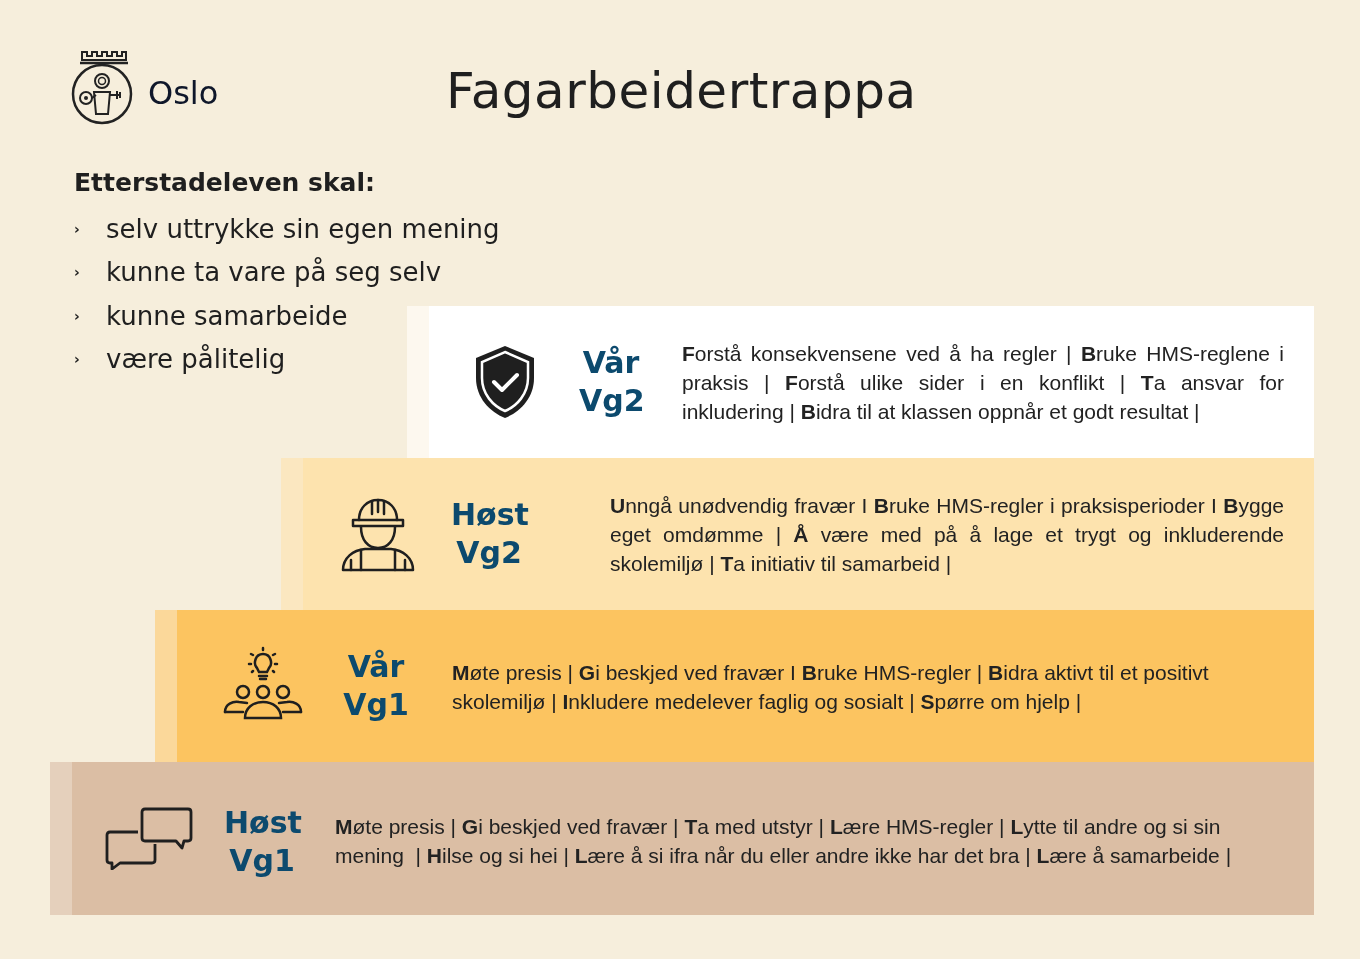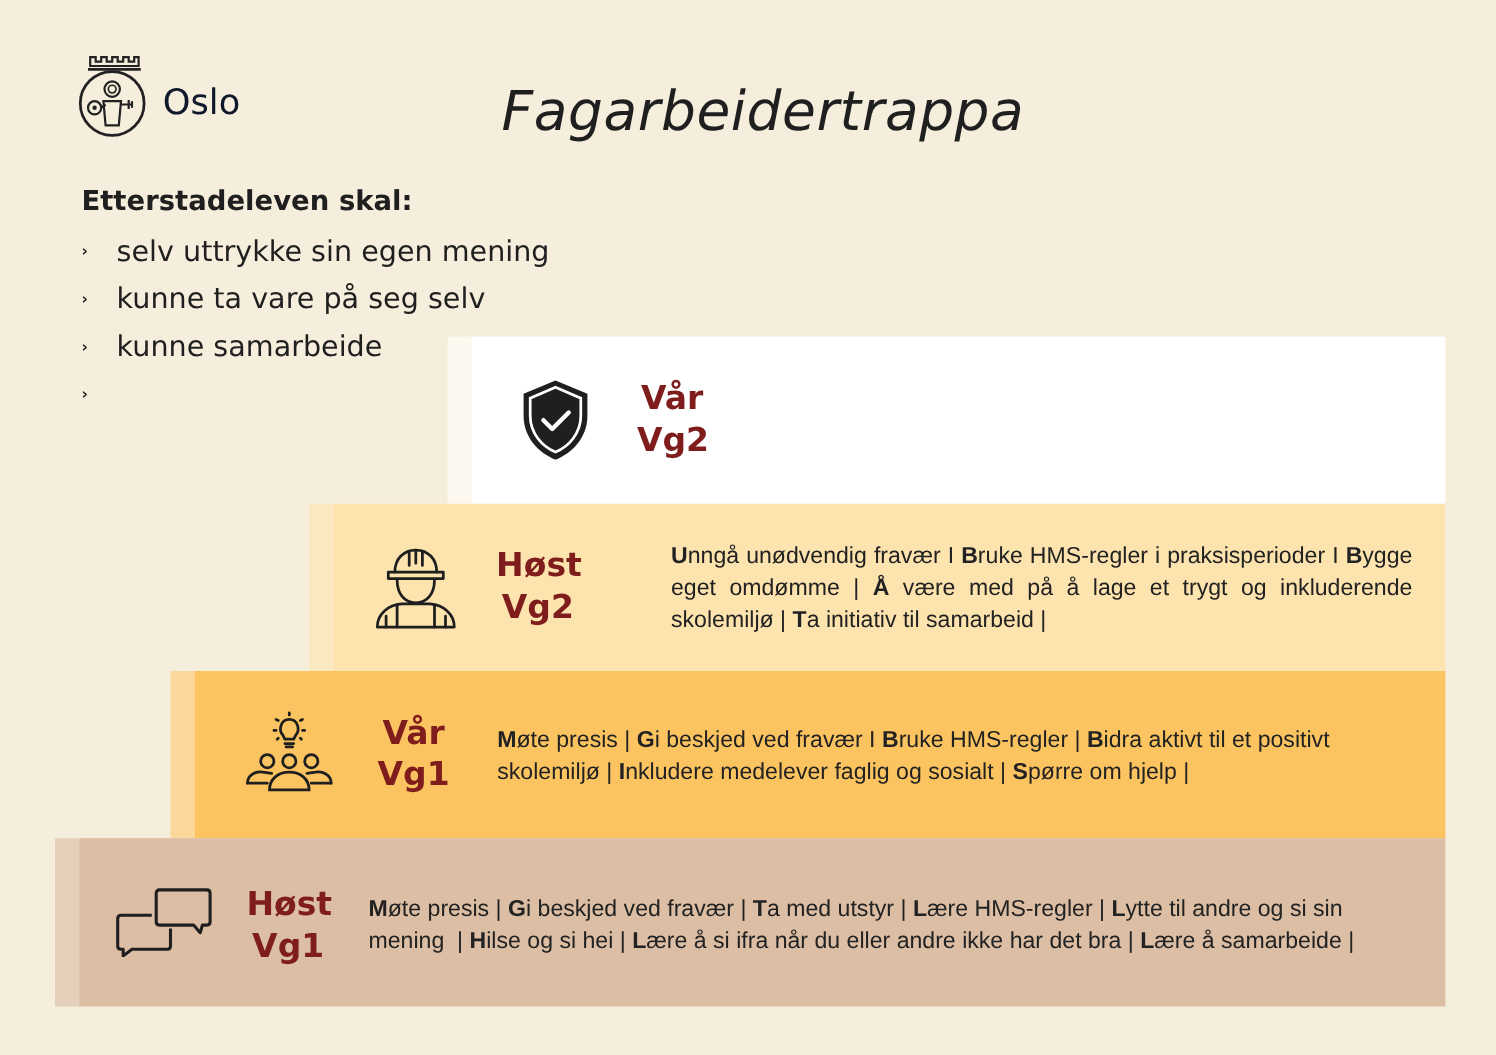--- a/index.html
+++ b/index.html
@@ -25,21 +25,21 @@
     .intro-list li { display: flex; align-items: center; height: 43.5px; font-size: 26px; font-family: "DejaVu Sans", sans-serif; }
     .bullet { width: 32px; font-size: 14px; font-weight: bold; }
 
     .step { position: absolute; right: 46px; display: flex; }
     .step-strip { width: 22px; height: 100%; }
     .step-body { flex: 1; display: flex; align-items: center; height: 100%; position: relative; }
     .step-icon { position: absolute; display: flex; align-items: center; justify-content: center; }
     .step-label {
       position: absolute; text-align: center;
       font-family: "DejaVu Sans", sans-serif; font-weight: bold;
-      font-size: 30px; line-height: 38px; color: #7f1d1d;
+      font-size: 30px; line-height: 38px; color: #0c4a6e;
     }
     .step-text {
       position: absolute; right: 30px;
       font-family: "Liberation Sans", sans-serif;
       font-size: 21px; line-height: 29px; color: #222;
       text-align: justify;
     }
     .step-text b { font-weight: bold; }
   </style>
 </head>
@@ -57,56 +57,60 @@
     <circle cx="32" cy="33" r="3.5" fill="none" stroke="#222" stroke-width="1.5"></circle>
     <path d="M24 44 L40 44 L38 66 L26 66 Z" fill="none" stroke="#222" stroke-width="2"></path>
     <circle cx="16" cy="50" r="6" fill="none" stroke="#222" stroke-width="2"></circle>
     <circle cx="16" cy="50" r="2" fill="#222"></circle>
     <path d="M22 50 L26 47" stroke="#222" stroke-width="2"></path>
     <path d="M40 47 L50 47 M47 43 L47 51 M50 44 L50 50" stroke="#222" stroke-width="2"></path>
   </svg>
   <span class="logo-text">Oslo</span>
 </div>
 
-<h1 class="title" style="margin:10px;font-style:italic;">Fagarbeidertrappa</h1>
+<h1 class="title" style="margin:0;">Fagarbeidertrappa</h1>
 
 <div class="intro">
   <p class="intro-heading">Etterstadeleven skal:</p>
   <ul class="intro-list">
     <li>
         <span class="bullet">›</span>
         <span>selv uttrykke sin egen mening</span>
       </li>
     <li>
         <span class="bullet">›</span>
         <span>kunne ta vare på seg selv</span>
       </li>
     <li>
         <span class="bullet">›</span>
         <span>kunne samarbeide</span>
       </li>
     <li>
         <span class="bullet">›</span>
+        <span>være pålitelig</span>
       </li>
   </ul>
 </div>
 
 <div class="step" style="left:407px; top:306px; height:152px;">
   <div class="step-strip" style="background:#fdf8ef;"></div>
   <div class="step-body" style="background:#ffffff;">
     <div class="step-icon" style="left:44px; top:38px; width:64px; height:76px;">
       <svg width="64" height="76" viewBox="0 0 64 76">
         <path d="M32 2 L61 14 L61 34 C61 54 47 68 32 74 C17 68 3 54 3 34 L3 14 Z" fill="#1f1f1f"></path>
         <path d="M32 8 L55 18 L55 34 C55 50 44 62 32 67 C20 62 9 50 9 34 L9 18 Z" fill="none" stroke="#ffffff" stroke-width="2.5"></path>
         <path d="M21 38 L29 46 L44 31" fill="none" stroke="#ffffff" stroke-width="4" stroke-linecap="round" stroke-linejoin="round"></path>
       </svg>
     </div>
     <div class="step-label" style="left:150px; top:38px; width:64px;">
       <div>Vår</div>
       <div>Vg2</div>
+    </div>
+    <div class="step-text" style="left:253px; top:33px;">
+      <b>F</b>orstå konsekvensene ved å ha regler | <b>B</b>ruke HMS-reglene i praksis | <b>F</b>orstå ulike sider i en konflikt | <b>T</b>a ansvar for inkludering | <b>B</b>idra til at klassen oppnår et godt resultat |
     </div>
   </div>
 </div>
 
 <div class="step" style="left:281px; top:458px; height:152px;">
   <div class="step-strip" style="background:#fbe7c0;"></div>
   <div class="step-body" style="background:#fde3ae;">
     <div class="step-icon" style="left:36px; top:36px; width:78px; height:80px;">
       <svg width="78" height="80" viewBox="0 0 78 80">
         <g fill="none" stroke="#1f1f1f" stroke-width="2.5" stroke-linejoin="round" stroke-linecap="round">

